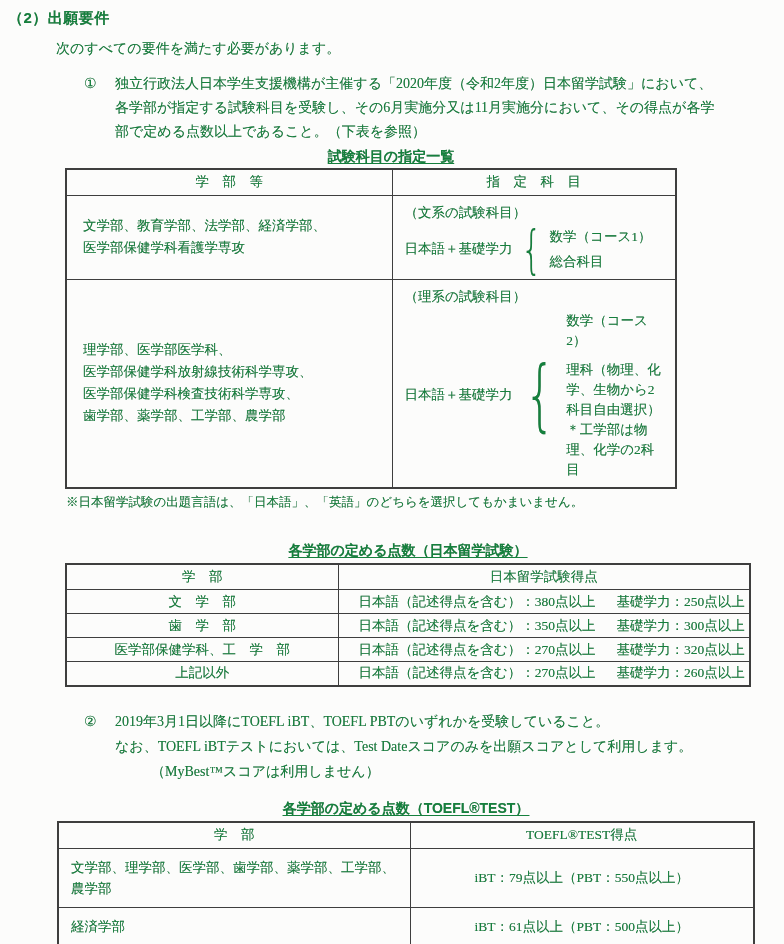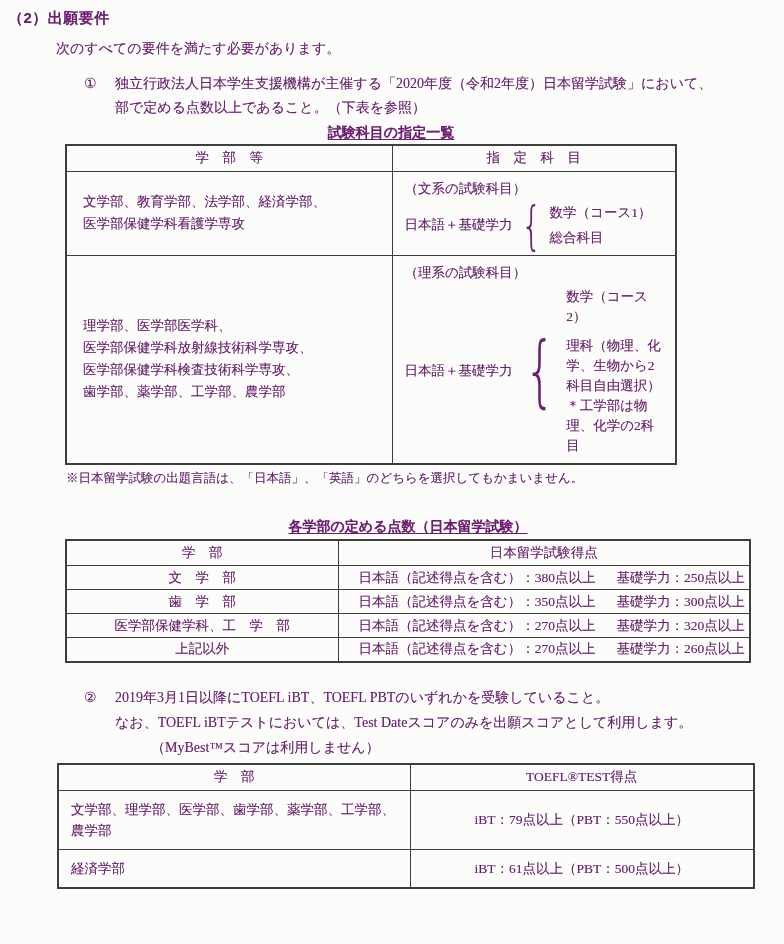--- a/index.html
+++ b/index.html
@@ -2,21 +2,21 @@
 <html><head>
 <meta charset="utf-8">
 <style>
   * { box-sizing: border-box; }
   html,body { margin:0; padding:0; background:#e9e9e9; }
   .page {
     position: relative;
     width: 784px; height: 944px;
     margin: 0 auto;
     background: #fcfcfb;
-    color: #701a75;
+    color: #15803d;
     font-family: "Liberation Serif", "DejaVu Serif", serif;
     font-size: 14px;
     overflow: hidden;
     text-shadow: 0 0 0.5px rgba(60,60,60,.45);
   }
   .gothic { font-family: "Liberation Sans", "DejaVu Sans", sans-serif; }
 
   .heading {
     padding-top: 9px; margin-left: 8px;
     font-size: 15px; font-weight: bold; letter-spacing: .5px;
@@ -93,20 +93,21 @@
 <div class="page">
 
   <div class="heading gothic">（2）出願要件</div>
 
   <div class="intro">次のすべての要件を満たす必要があります。</div>
 
   <div class="num-item item1">
     <div class="num">①</div>
     <div>
       <div>独立行政法人日本学生支援機構が主催する「2020年度（令和2年度）日本留学試験」において、</div>
+      <div>各学部が指定する試験科目を受験し、その6月実施分又は11月実施分において、その得点が各学</div>
       <div>部で定める点数以上であること。（下表を参照）</div>
     </div>
   </div>
 
   <div class="tbl-title gothic tw1">試験科目の指定一覧</div>
 
   <table class="t1">
     <tbody>
         <tr>
       <th class="col-fac">学　部　等</th>
@@ -203,20 +204,21 @@
 
   <div class="num-item item2">
     <div class="num">②</div>
     <div>
       <div>2019年3月1日以降にTOEFL iBT、TOEFL PBTのいずれかを受験していること。</div>
       <div>なお、TOEFL iBTテストにおいては、Test Dateスコアのみを出願スコアとして利用します。</div>
       <div class="indent-line">（MyBest™スコアは利用しません）</div>
     </div>
   </div>
 
+  <div class="tbl-title gothic tw3 sec3-title">各学部の定める点数（TOEFL®TEST）</div>
 
   <table class="t3">
     <tbody>
         <tr>
       <th class="col-fac">学　部</th>
       <th>TOEFL®TEST得点</th>
     </tr>
     <tr>
       <td class="fac">
         <div>文学部、理学部、医学部、歯学部、薬学部、工学部、</div>

